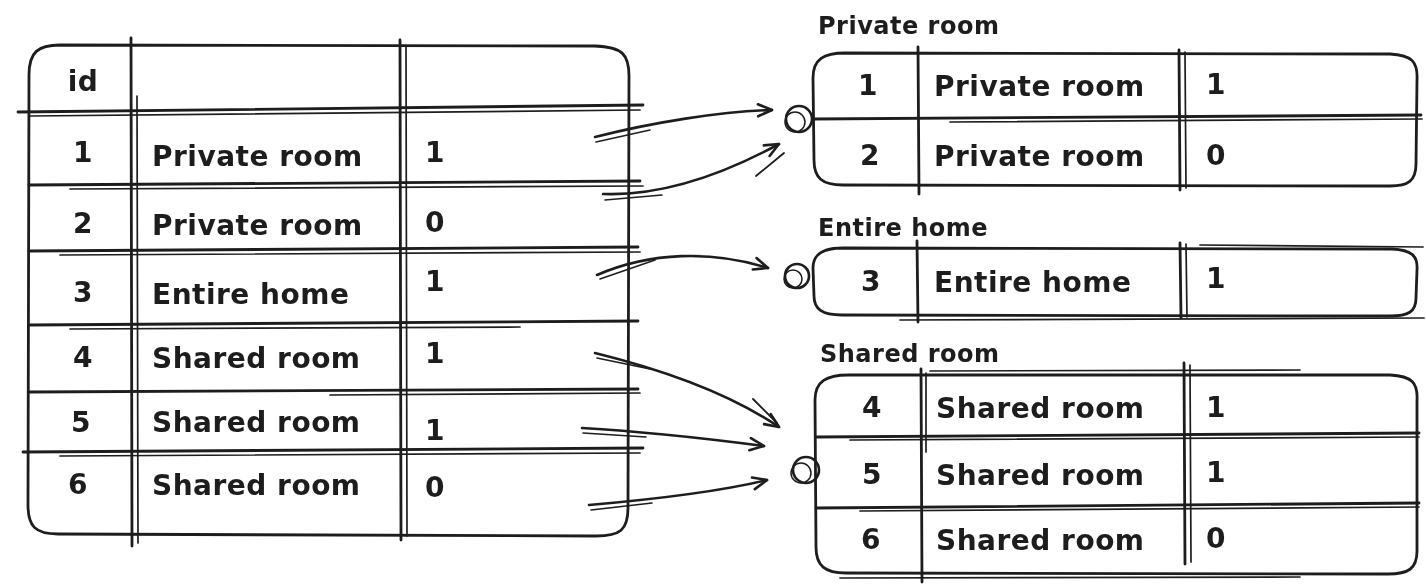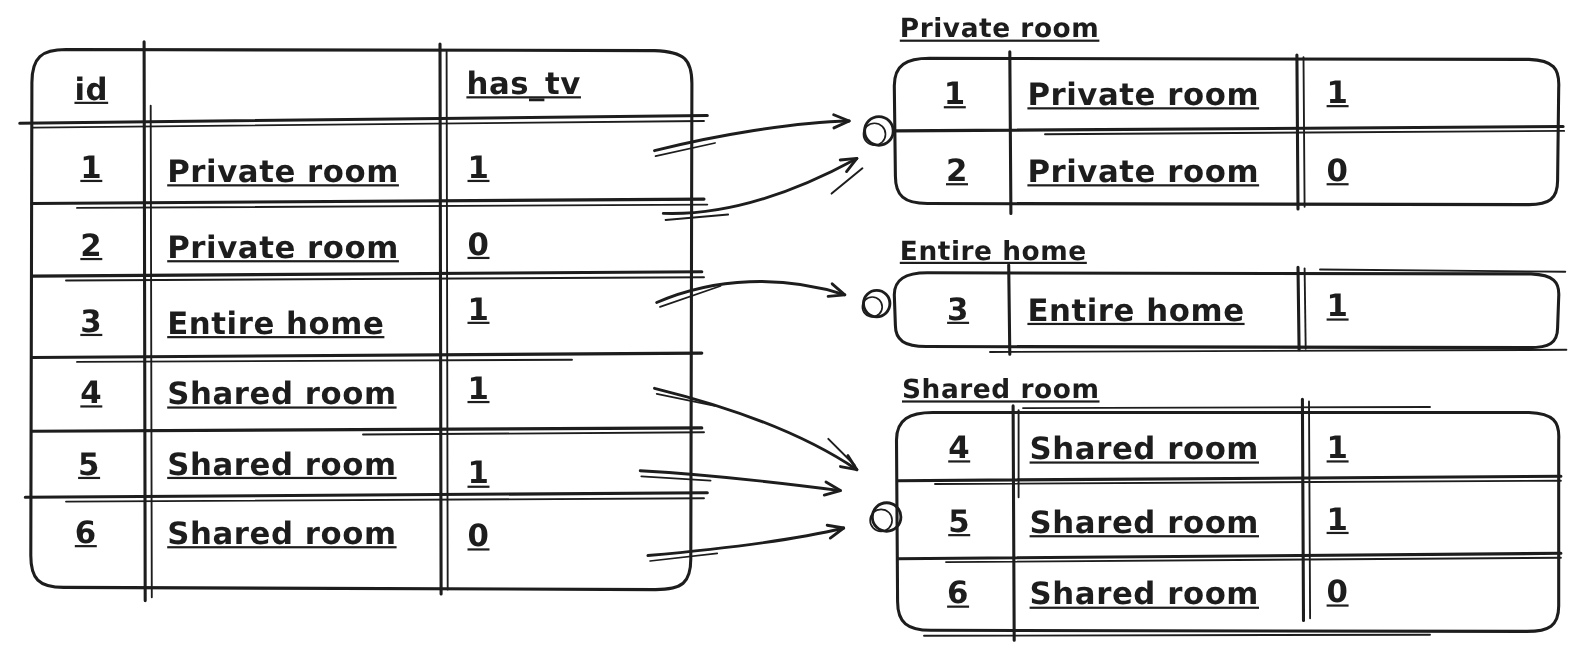--- a/index.html
+++ b/index.html
@@ -1,19 +1,19 @@
 <!DOCTYPE html>
 <html><head>
 <meta charset="utf-8">
 <style>
   html,body{margin:0;padding:0;background:#fff;}
   .canvas{position:relative;width:1426px;height:588px;background:#ffffff;overflow:hidden;
           font-family:"DejaVu Sans",sans-serif;}
   svg{position:absolute;left:0;top:0;}
-  .t{position:absolute;color:#1d1d1d;font-weight:600;white-space:nowrap;letter-spacing:0.5px;text-decoration:underline;}
+  .t{position:absolute;color:#1d1d1d;font-weight:600;white-space:nowrap;letter-spacing:0.5px;}
   .fs30{font-size:28px;}
   .fs24{font-size:24px;}
   .tc{transform:translate(-50%,-50%);}
   .tl{transform:translateY(-50%);}
 </style>
 </head>
 <body>
 
 <div class="canvas">
 
@@ -103,21 +103,20 @@
     <path d="M1190 365 L1191 562" stroke-width="1.7"></path>
     <path d="M816 437 L1419 433" stroke-width="2.8"></path>
     <path d="M850 440 L1419 437" stroke-width="1.7"></path>
     <path d="M816 508 L1419 503" stroke-width="2.8"></path>
     <path d="M860 511 L1419 507" stroke-width="1.7"></path>
     <path d="M840 578 L1300 577" stroke-width="1.7"></path>
   </g>
 </svg>
 
   <div class="t fs30 tc" style="left:83px;top:81px">id</div>
-  <div class="t fs30 tl" style="left:424px;top:76px">has_tv</div>
 
   <div class="t fs30 tc" style="left:83px;top:152px">1</div>
   <div class="t fs30 tl" style="left:152px;top:156px">Private room</div>
   <div class="t fs30 tl" style="left:425px;top:152px">1</div>
 
   <div class="t fs30 tc" style="left:83px;top:223px">2</div>
   <div class="t fs30 tl" style="left:152px;top:225px">Private room</div>
   <div class="t fs30 tl" style="left:425px;top:222px">0</div>
 
   <div class="t fs30 tc" style="left:83px;top:292px">3</div>

